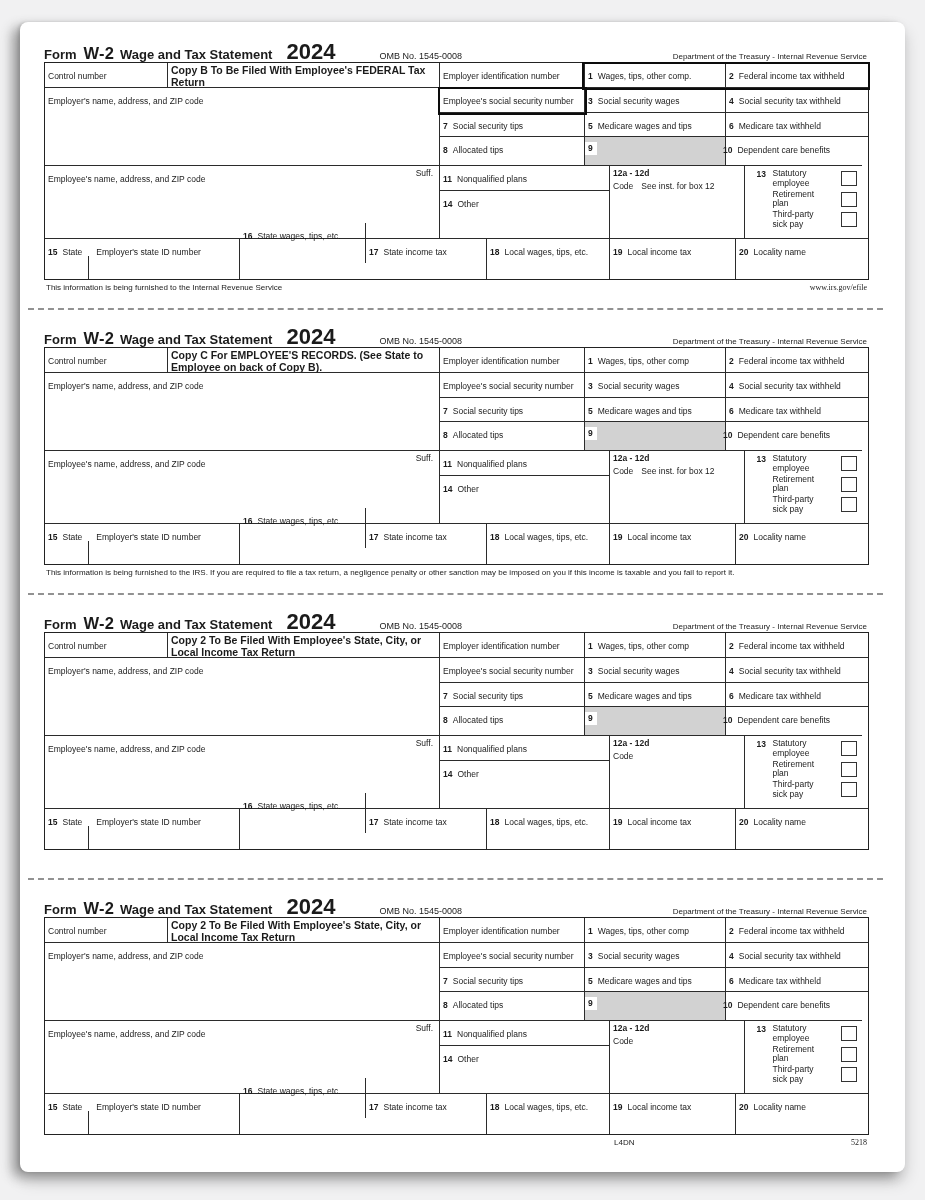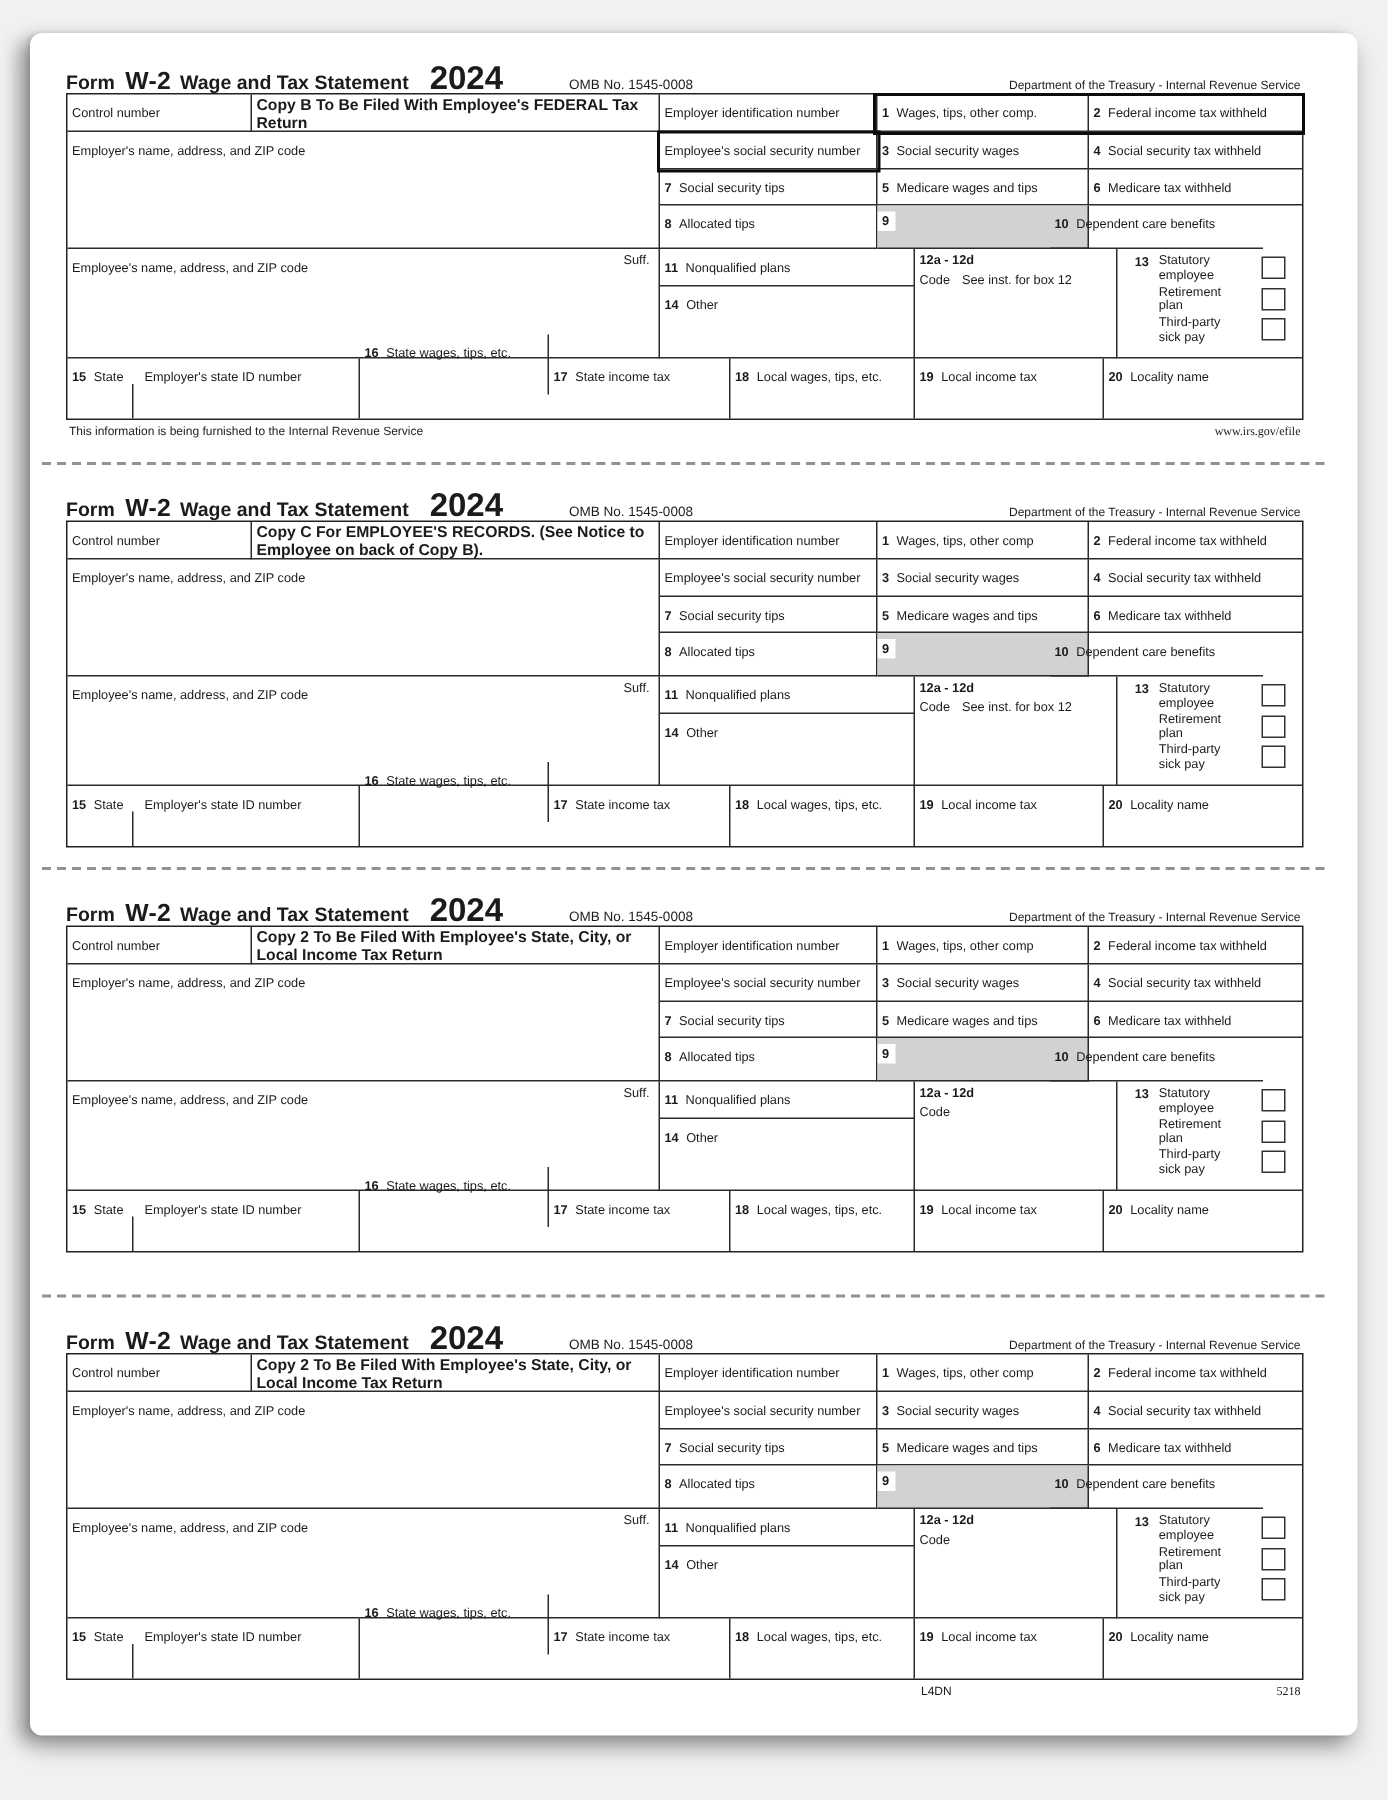--- a/index.html
+++ b/index.html
@@ -56,21 +56,21 @@
   .c-b2      {left:681px;top:0;  width:142px;height:25px;}
   .c-employer{left:0;   top:25px;width:395px;height:78px;}
   .c-ssn     {left:395px;top:25px;width:145px;height:25px;}
   .c-b3      {left:540px;top:25px;width:141px;height:25px;}
   .c-b4      {left:681px;top:25px;width:142px;height:25px;}
   .c-b7      {left:395px;top:50px;width:145px;height:24px;}
   .c-b5      {left:540px;top:50px;width:141px;height:24px;}
   .c-b6      {left:681px;top:50px;width:142px;height:24px;}
   .c-b8      {left:395px;top:74px;width:145px;height:29px;}
   .c-b9      {left:540px;top:74px;width:141px;height:29px;background:#d2d2d2;padding:0;}
-  .c-b10     {left:655px;top:74px;width:142px;height:29px;}
+  .c-b10     {left:675px;top:74px;width:142px;height:29px;}
   .c-employee{left:0;   top:103px;width:395px;height:73px;}
   .c-b11     {left:395px;top:103px;width:170px;height:25px;}
   .c-b14     {left:395px;top:128px;width:170px;height:48px;}
   .c-b12     {left:565px;top:103px;width:135px;height:73px;}
   .c-b13     {left:700px;top:103px;width:123px;height:73px;padding-top:3px;}
   .c-b15     {left:0;   top:176px;width:195px;height:40px;}
   .c-b16     {left:195px;top:160px;width:126px;height:40px;}
   .c-b17     {left:321px;top:176px;width:121px;height:40px;}
   .c-b18     {left:442px;top:176px;width:123px;height:40px;}
   .c-b19     {left:565px;top:176px;width:126px;height:40px;}
@@ -231,21 +231,21 @@
       <span class="t-omb">OMB No. 1545-0008</span>
       <span class="t-dept">Department of the Treasury - Internal Revenue Service</span>
     </div>
 
     <div class="grid">
 
       <div class="cell c-control br bb">
         <span class="lbl">Control number</span>
       </div>
       <div class="cell c-copy br bb">
-        <span class="copy-text">Copy C For EMPLOYEE'S RECORDS. (See Notice to Employee on back of Copy B).</span>
+        <span class="copy-text">Copy C For EMPLOYEE'S RECORDS. (See State to Employee on back of Copy B).</span>
       </div>
       <div class="cell c-ein br bb">
         <span class="lbl">Employer identification number (EIN)</span>
       </div>
       <div class="cell c-b1 br bb">
         <span class="num">1</span><span class="lbl">Wages, tips, other comp</span>
       </div>
       <div class="cell c-b2 bb">
         <span class="num">2</span><span class="lbl">Federal income tax withheld</span>
       </div>
@@ -326,20 +326,25 @@
       </div>
       <div class="cell c-b19 br">
         <span class="num">19</span><span class="lbl">Local income tax</span>
       </div>
       <div class="cell c-b20">
         <span class="num">20</span><span class="lbl">Locality name</span>
       </div>
 
     </div>
 
+    <div class="footer-row">
+      <span class="f-left">This information is being furnished to the IRS.  If you are required to file a tax return, a negligence penalty or other sanction may be imposed on you if this income is taxable and you fail to report it.</span>
+      <span class="f-center"></span>
+      <span class="f-right"></span>
+    </div>
   </section>
 <div class="perforation"></div>
   <section class="w2-form form-2">
     <div class="title-row">
       <span class="t-form">Form</span>
       <span class="t-w2">W-2</span>
       <span class="t-name">Wage and Tax Statement</span>
       <span class="t-year">2024</span>
       <span class="t-omb">OMB No. 1545-0008</span>
       <span class="t-dept">Department of the Treasury - Internal Revenue Service</span>

